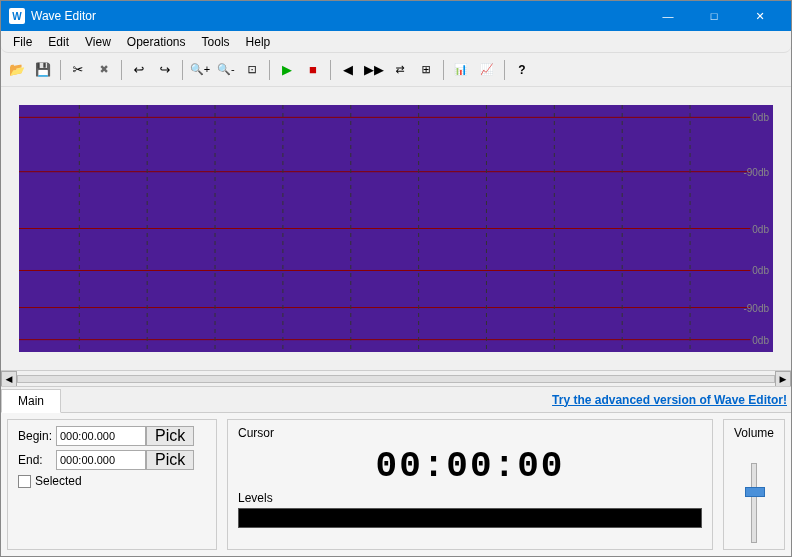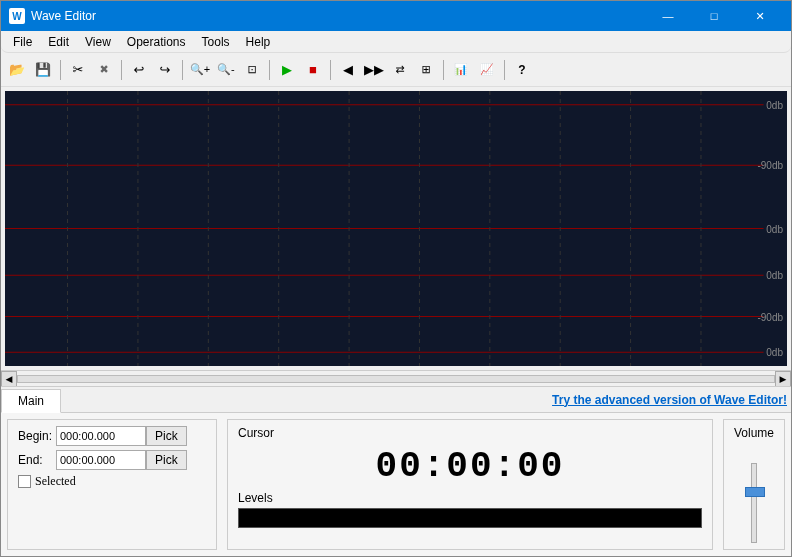--- a/index.html
+++ b/index.html
@@ -99,24 +99,24 @@
       font-size: 13px;
     }
     .tb-separator {
       width: 1px;
       height: 20px;
       background: #aaa;
       margin: 0 3px;
     }
     .waveform-area {
       flex: 1;
-      background: #0f172a;
+      background: #4c1d95;
       position: relative;
       overflow: hidden;
-      margin: 4px;
+      margin: 18px;
     }
     .db-label {
       position: absolute;
       right: 4px;
       font-size: 10px;
       color: #888;
       transform: translateY(-50%);
     }
     .scrollbar-track {
       flex: 1;
@@ -206,31 +206,30 @@
       width: 90px;
       height: 20px;
       border: 1px solid #aaa;
       font-size: 11px;
       padding: 0 3px;
       background: #fff;
     }
     .pick-btn {
       height: 20px;
       padding: 0 8px;
-      font-size: 12px;
+      font-size: 16px;
       background: #e8e8e8;
       border: 1px solid #aaa;
       cursor: pointer;
     }
     .selected-row {
       display: flex;
       align-items: center;
       gap: 4px;
       margin-top: 4px;
-      font-family: Liberation Serif, serif;
     }
     .checkbox {
       width: 13px;
       height: 13px;
       border: 1px solid #888;
       background: #fff;
       display: flex;
       align-items: center;
       justify-content: center;
       cursor: pointer;

